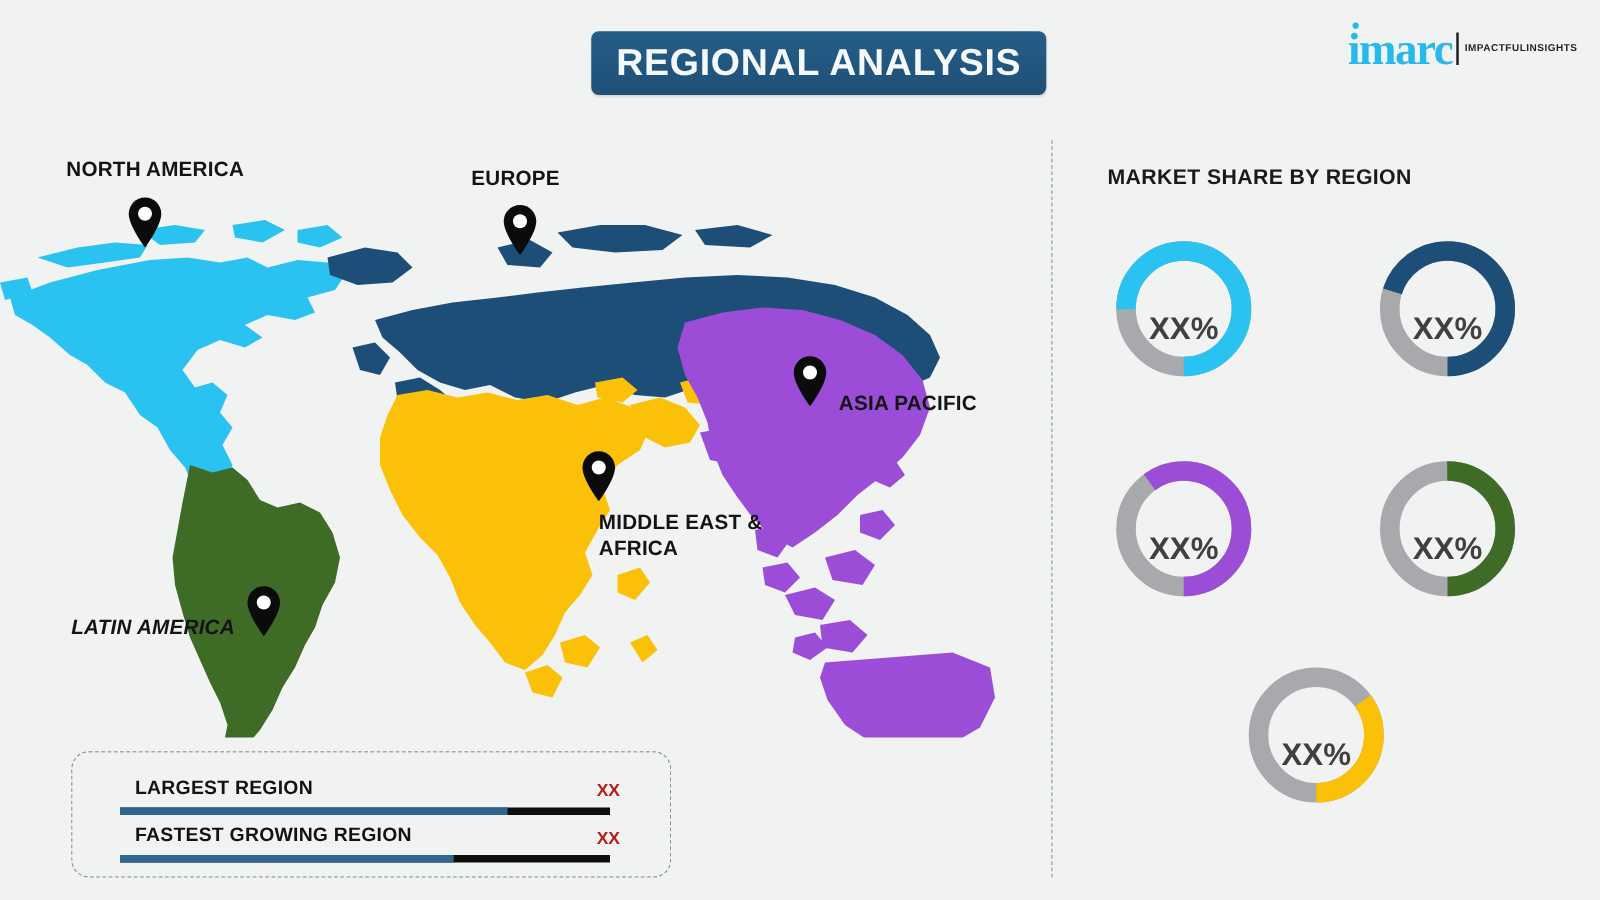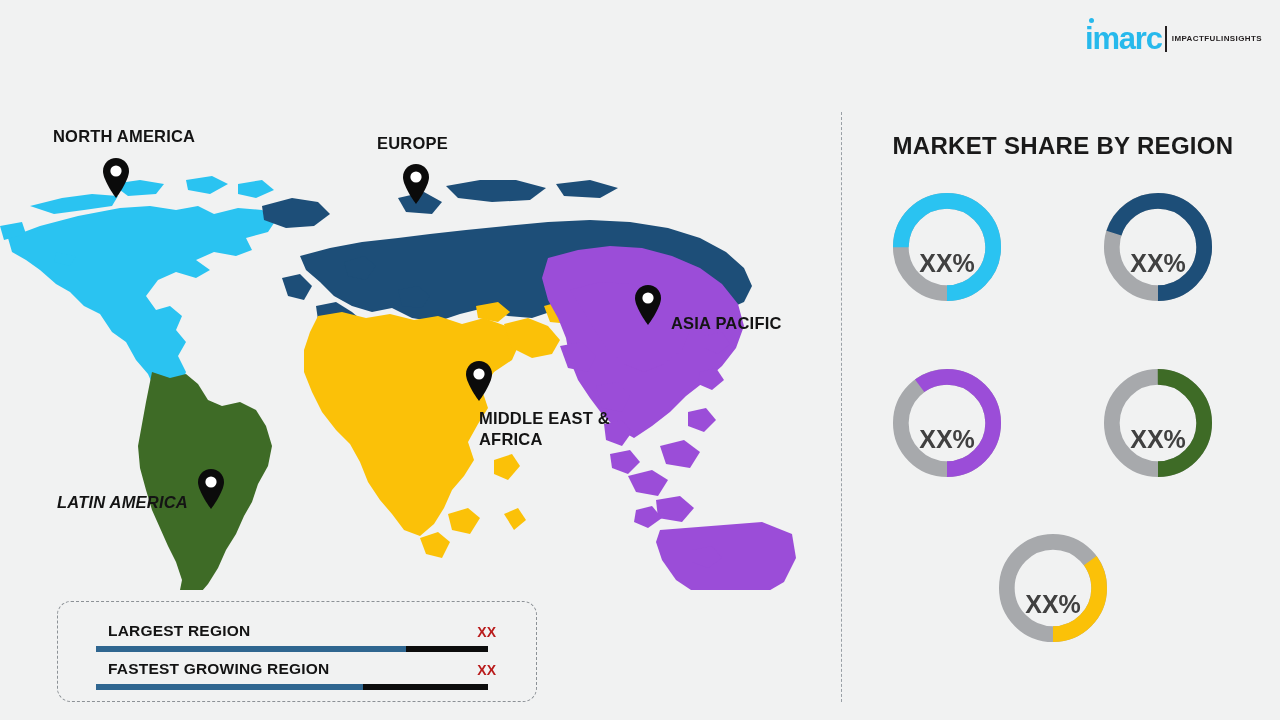--- a/index.html
+++ b/index.html
@@ -20,22 +20,22 @@
     display:flex;align-items:center;justify-content:center;
     box-shadow:0 1px 2px rgba(0,0,0,.12);
   }
   .title-pill span{
     color:#f4f8fb;font-size:30px;font-weight:bold;letter-spacing:.6px;
   }
 
   
   .logo{position:absolute;right:18px;top:20px;display:flex;align-items:center;height:38px;}
   .logo-word{
-    font-size:31px;font-weight:bold;color:#27b9ec;letter-spacing:-1.2px;
-    line-height:30px;position:relative;font-family:Liberation Sans, sans-serif;
+    font-size:36px;font-weight:bold;color:#27b9ec;letter-spacing:-1.2px;
+    line-height:30px;position:relative;font-family:Liberation Serif, serif;
   }
   .logo-dot{
     position:absolute;left:4px;top:-6px;width:5px;height:5px;border-radius:50%;
     background:#27b9ec;
   }
   .logo-bar{width:2px;height:26px;background:#231f20;margin:0 5px 0 3px;}
   .logo-tag{display:flex;flex-direction:row;justify-content:center;}
   .logo-tag span{
     font-size:8px;font-weight:bold;color:#231f20;letter-spacing:.4px;line-height:10px;
   }
@@ -70,36 +70,39 @@
   .legend-row .lr-head{
     display:flex;justify-content:space-between;align-items:flex-end;
   }
   .legend-row .lr-name{font-size:15.5px;font-weight:bold;color:#131313;letter-spacing:.2px;margin-left:12px;}
   .legend-row .lr-val{font-size:14px;font-weight:bold;color:#b91c1c;}
   .bar-track{height:6px;background:#0d0d0d;margin-top:6px;width:392px;}
   .bar-fill{height:6px;background:#2f6690;}
 
   
   .panel-title{
-    position:absolute;left:886px;top:132px;width:354px;text-align:center;
-    font-size:24px;font-weight:bold;color:#1a1a1a;letter-spacing:.3px;
+    position:absolute;left:886px;top:132px;width:354px;
+    font-size:17px;font-weight:bold;color:#1a1a1a;letter-spacing:.3px;
   }
   .donut{position:absolute;width:122px;height:122px;}
   .donut svg{width:122px;height:122px;display:block;transform:rotate(-90deg);}
   .donut .dlabel{
     position:absolute;left:0;top:16px;width:122px;height:122px;
     display:flex;align-items:center;justify-content:center;
     font-size:25px;font-weight:bold;color:#404040;
   }
 </style>
 </head>
 <body>
 
 <div id="page">
 
+  <div class="title-pill">
+    <span>REGIONAL ANALYSIS</span>
+  </div>
 
   <div class="logo">
     <div class="logo-word">
       <span class="logo-dot"></span>
       <span>imarc</span>
     </div>
     <div class="logo-bar"></div>
     <div class="logo-tag">
       <span>IMPACTFUL</span>
       <span>INSIGHTS</span>

